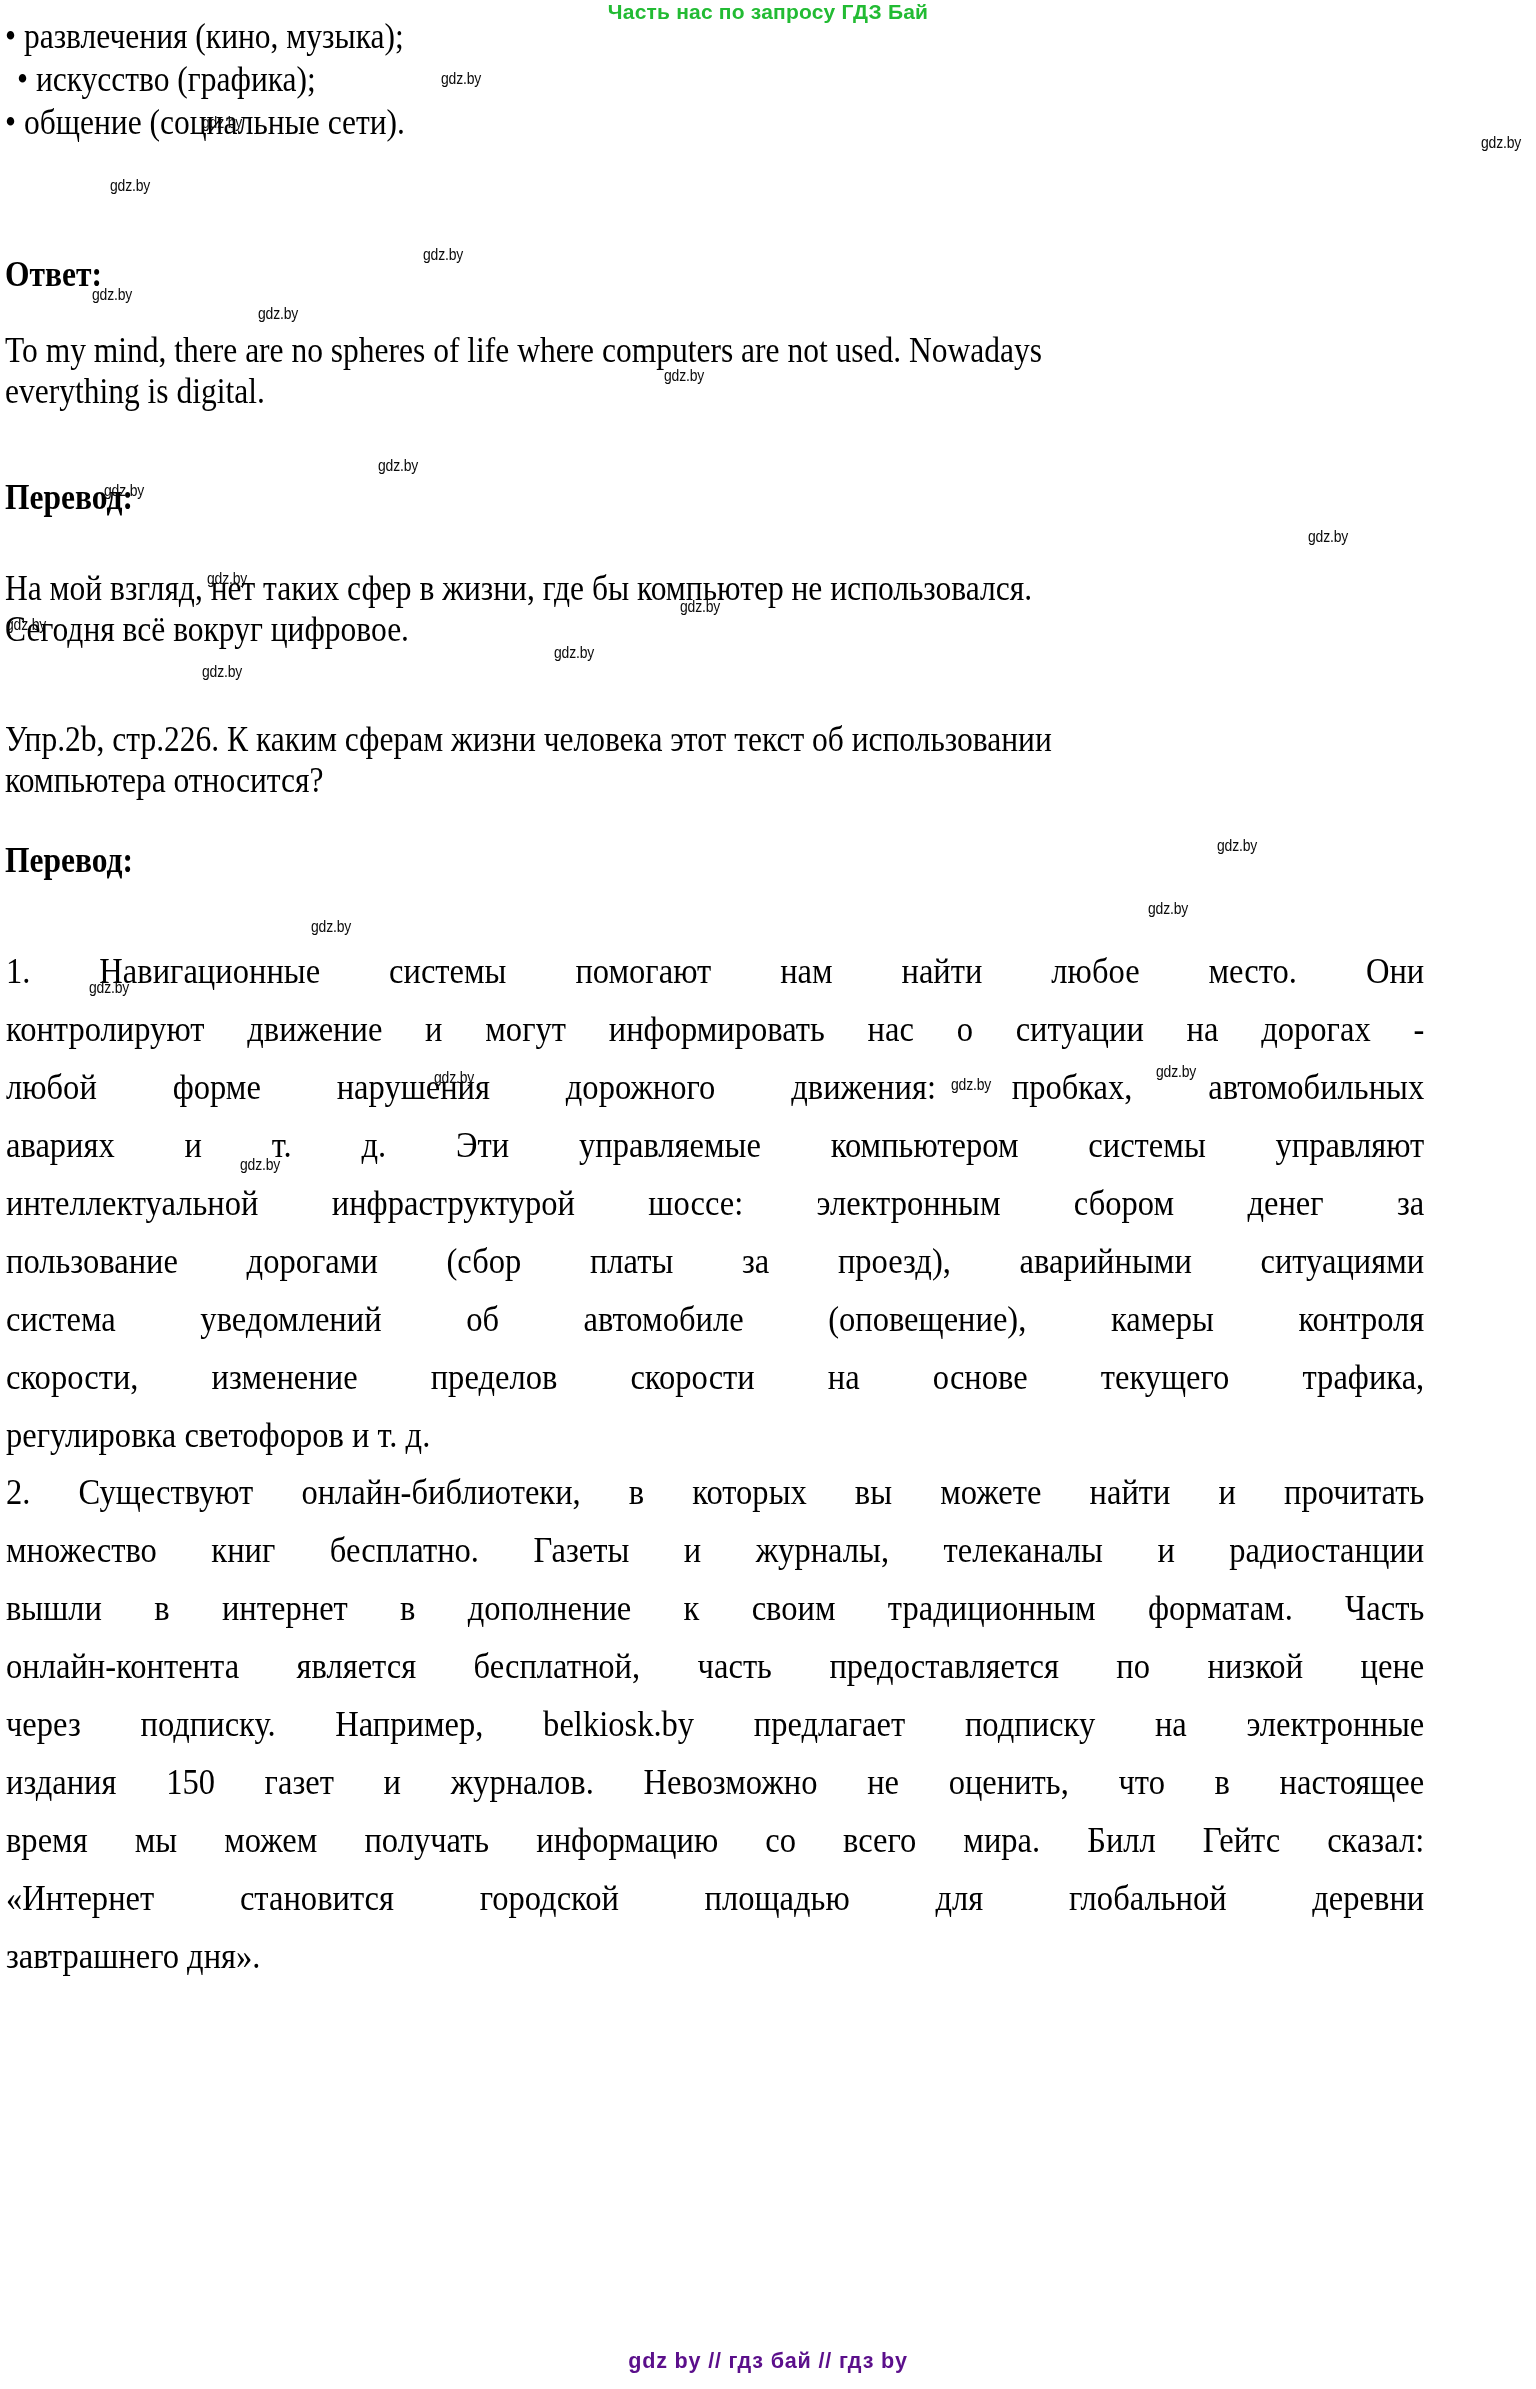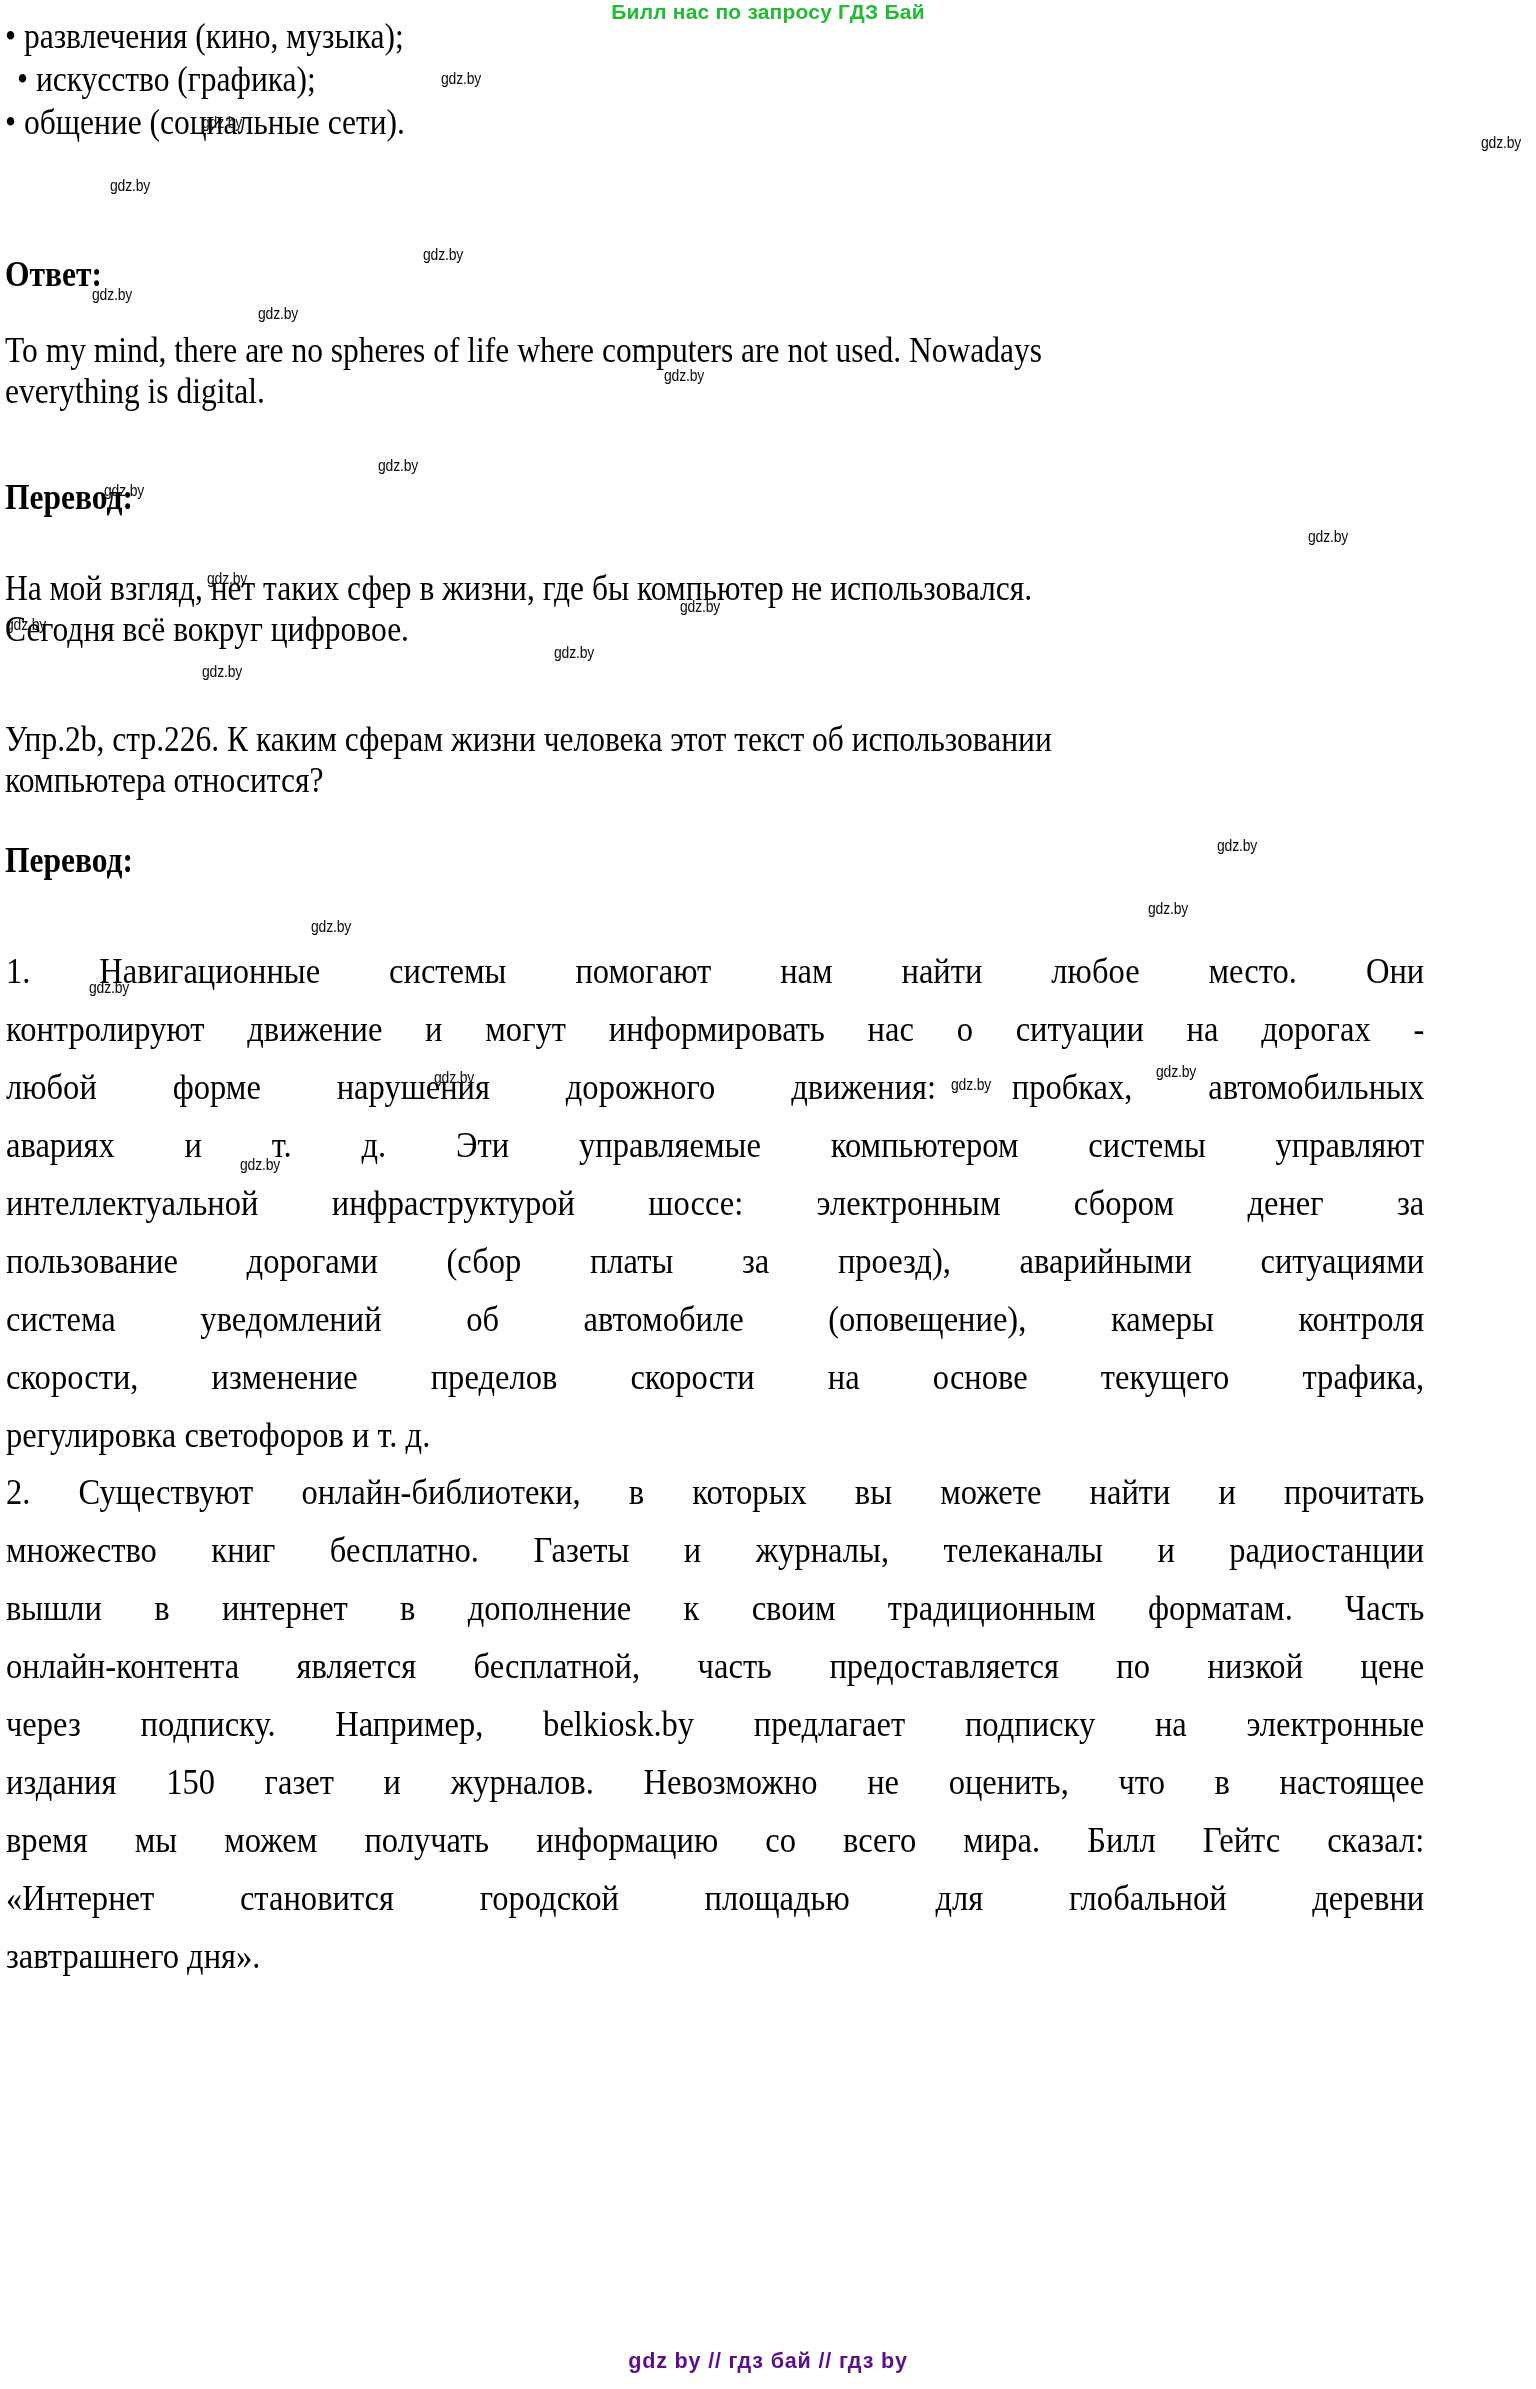--- a/index.html
+++ b/index.html
@@ -117,21 +117,21 @@
   }
   .jline.last {
     text-align-last: left;
   }
 </style>
 </head>
 <body>
 
 <div id="page">
 
-  <div id="site-banner">Билл нас по запросу ГДЗ Бай</div>
+  <div id="site-banner">Часть нас по запросу ГДЗ Бай</div>
 
   <div id="content">
 
     <div class="bullet" style="top:17px; left:4.6px;">• развлечения (кино, музыка);</div>
     <div class="bullet" style="top:60px; left:17px;">• искусство (графика);</div>
     <div class="bullet" style="top:103px; left:4.6px;">• общение (социальные сети).</div>
 
     <div class="hdr" style="top:255px; left:4.6px;">Ответ:</div>
 
     <div class="line" style="top:331px; left:4.6px;">To my mind, there are no spheres of life where computers are not used. Nowadays</div>

